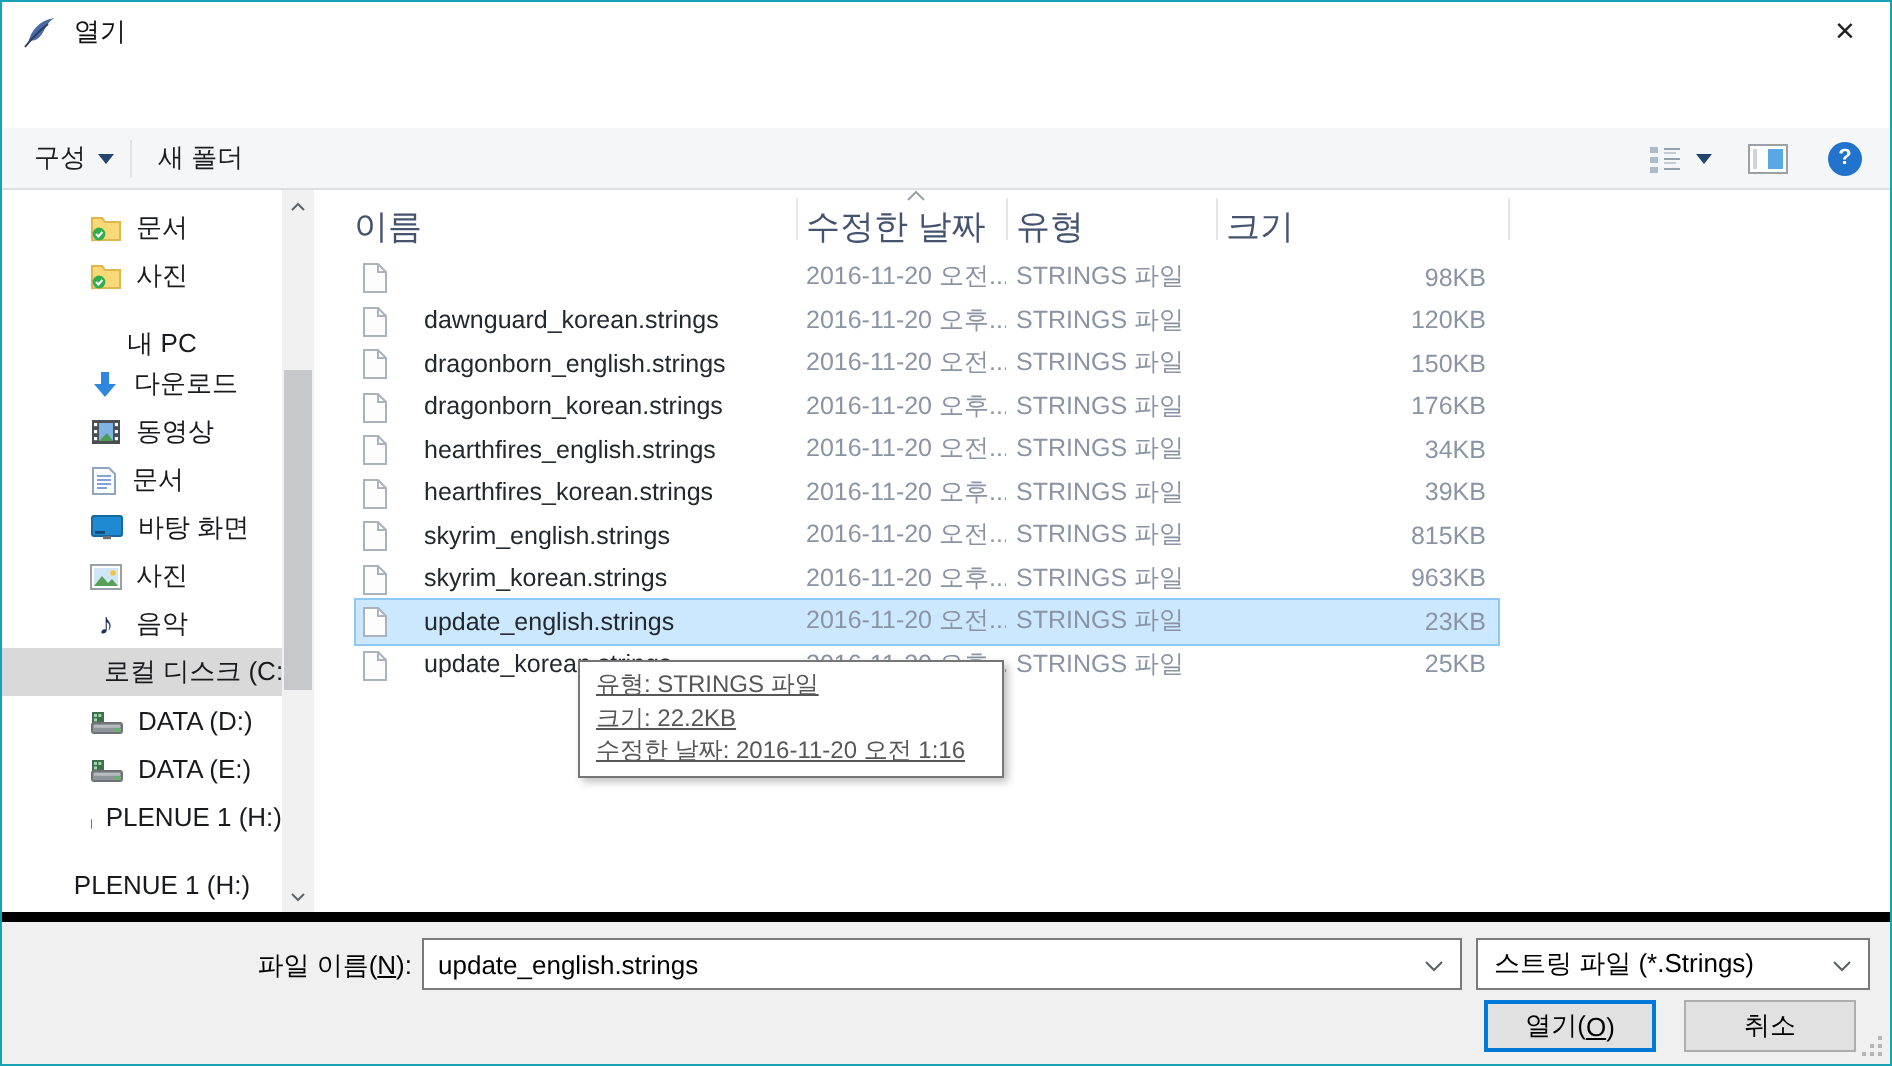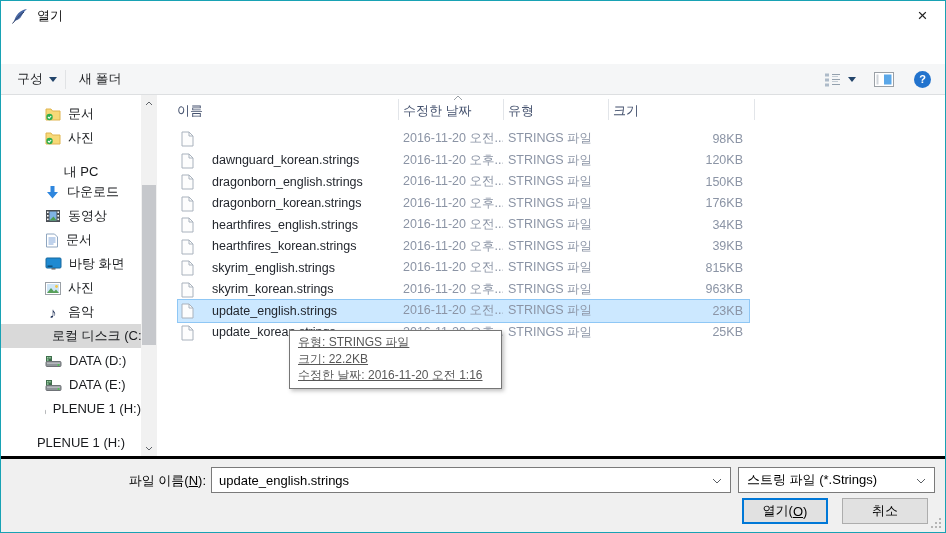--- a/index.html
+++ b/index.html
@@ -47,40 +47,40 @@
   .side-item { height:24px; display:flex; align-items:center; gap:7px; font-size:13px; color:#181a1d; white-space:nowrap; }
   .ind-child { padding-left:44px; }
   .ind-root { padding-left:20px;flex-direction:column; }
   .gap-top { margin-top:6px; }
   .side-sel { background:#d9d9d9; }
   .side-scroll { position:absolute; left:140px; top:0; width:16px; bottom:0; background:#f1f1f1; }
   .scroll-arrow { position:absolute; left:0; width:16px; height:16px; display:flex; align-items:center; justify-content:center; }
   .scroll-thumb { position:absolute; left:1px; width:14px; top:90px; height:160px; background:#c6c8cc; }
 
   
-  .list-header { position:absolute; left:165px; top:2px; height:26px; right:0; font-size:13px; color:#46536f; }
+  .list-header { position:absolute; left:165px; top:2px; height:26px; right:0; font-size:17px; color:#46536f; }
   .hdr-cell { position:absolute; top:5px; white-space:nowrap; }
   .hdr-sep { position:absolute; top:2px; height:21px; width:1px; background:#e2e5e9; }
   .sort-caret { position:absolute; left:287px; top:-2px; }
 
   
   .rows { position:absolute; left:177px; top:33px; width:571px; }
   .frow { position:relative; height:21.5px; display:flex; align-items:center; }
   .frow.selected { background:#cce8ff; outline:1px solid #8fc7f5; }
   .f-icon { position:absolute; left:3px; top:3px; }
   .f-name { position:absolute; left:34px; font-size:12.5px; color:#23272e; white-space:nowrap; }
   .f-date { position:absolute; left:225px; width:100px; font-size:12.5px; color:#8b94a5; white-space:nowrap; overflow:hidden; }
   .f-type { position:absolute; left:330px; font-size:12.5px; color:#8b94a5; white-space:nowrap;text-align:center; }
   .f-size { position:absolute; left:460px; width:105px; text-align:right; font-size:12.5px; color:#8b94a5; }
 
   
   .tooltip { position:absolute; left:288px; top:235px; width:213px; background:#fff; border:1px solid #767676; box-shadow:2px 2px 4px rgba(0,0,0,.25); padding:3px 8px 4px 8px; font-size:12px; color:#575757; line-height:16.5px; white-space:nowrap; z-index:5;text-decoration:underline; }
 
   
-  .footer { position:absolute; left:0; right:0; bottom:0; height:76px; background:#f0f0f0; border-top:3px solid #000000;padding-left:13px; }
+  .footer { position:absolute; left:0; right:0; bottom:0; height:76px; background:#f0f0f0; border-top:5px solid #000000;padding-left:13px; }
   .fn-label { position:absolute; left:0; top:13px; width:205px; text-align:right; font-size:13px; color:#000; }
   .combo { position:absolute; background:#fff; border:1px solid #7a7a7a; height:26px; }
   .fn-input { left:210px; top:8px; width:520px; }
   .fn-input input { position:absolute; inset:0; border:0; outline:none; padding:0 24px 0 7px; font-size:13px; color:#000; font-family:inherit; background:transparent; }
   .ft-select { left:737px; top:8px; width:197px; display:flex; align-items:center; padding-left:8px; font-size:13px; color:#000; }
   .combo-chev { position:absolute; right:8px; top:10px; }
   .btn { position:absolute; top:39px; width:86px; height:26px; background:#e1e1e1; font-size:13px; color:#000; display:flex; align-items:center; justify-content:center; }
   .btn-open { left:741px; border:2px solid #0078d7; }
   .btn-cancel { left:841px; border:1px solid #adadad; }
   .u { text-decoration:underline; }

